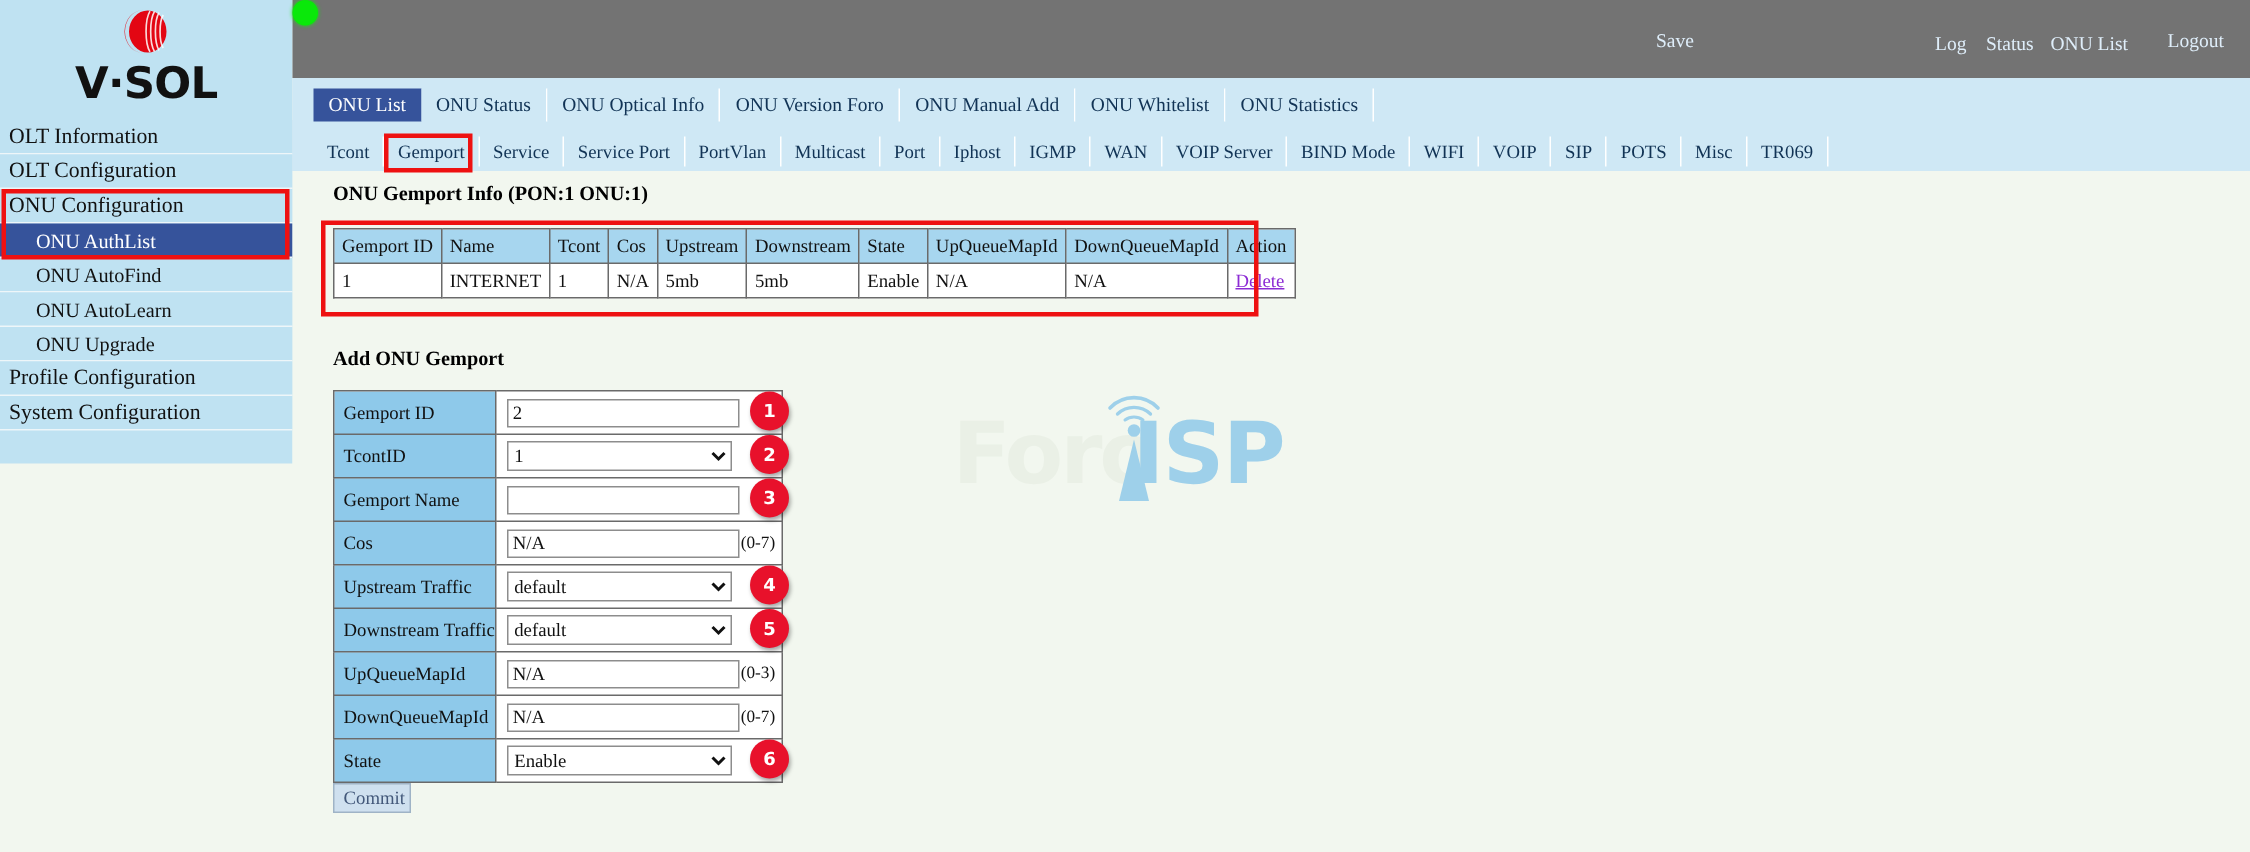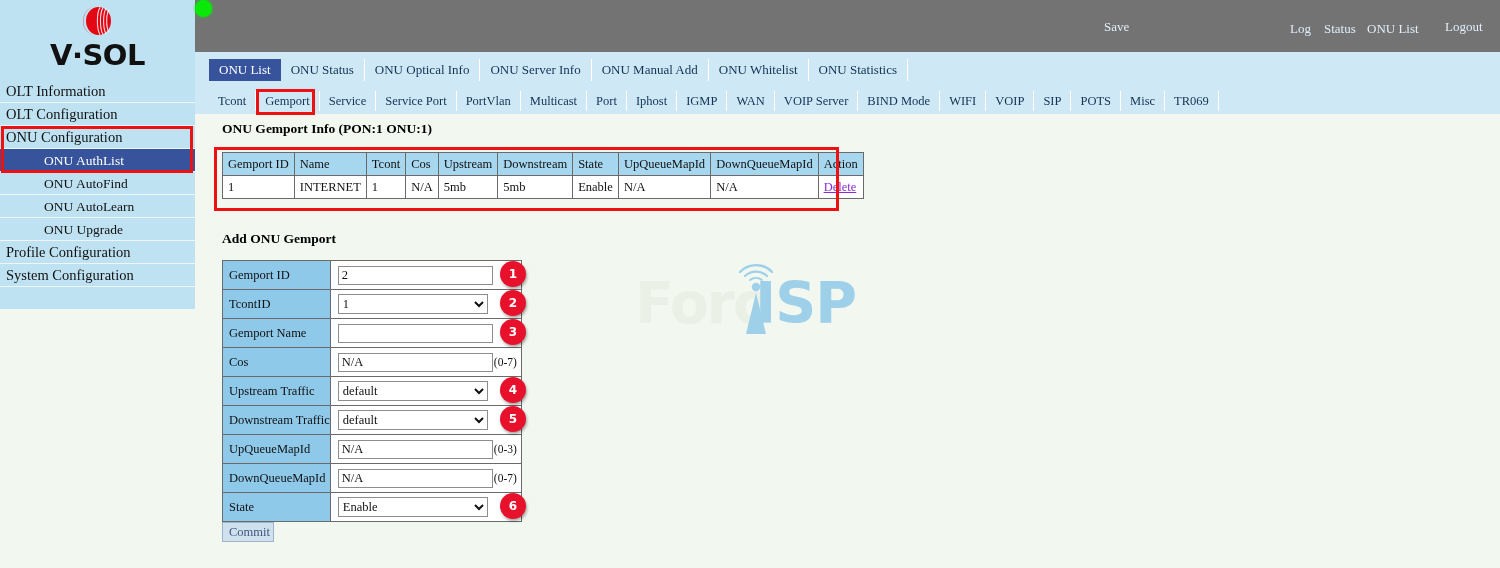--- a/index.html
+++ b/index.html
@@ -45,21 +45,21 @@
     height: 23px;
     line-height: 23px;
     font-size: 14.5px;
     color: #111;
     padding-left: 6px;
     border-bottom: 1px solid #eef6f9;
     background: #bfe2f2;
     white-space: nowrap;
   }
   .nav-item.sub {
-    padding-left: 44px;
+    padding-left: 24px;
     font-size: 13.5px;
   }
   .nav-item.sub.active {
     background: #36539b;
     color: #ffffff;
   }
 
   
   .hl {
     position: absolute;
@@ -328,21 +328,21 @@
   <div class="top-link" id="top-log">Log</div>
   <div class="top-link" id="top-status">Status</div>
   <div class="top-link" id="top-onulist">ONU List</div>
   <div class="top-link" id="top-logout">Logout</div>
 </div>
 
 <div id="tabrow1">
     <div class="tab active">ONU List</div>
     <div class="tab">ONU Status</div>
     <div class="tab">ONU Optical Info</div>
-    <div class="tab">ONU Server Info</div>
+    <div class="tab">ONU Version Foro</div>
     <div class="tab">ONU Manual Add</div>
     <div class="tab">ONU Whitelist</div>
     <div class="tab">ONU Statistics</div>
   </div>
 <div id="tabrow2">
     <div class="tab">Tcont</div>
     <div class="tab">Gemport</div>
     <div class="tab">Service</div>
     <div class="tab">Service Port</div>
     <div class="tab">PortVlan</div>

